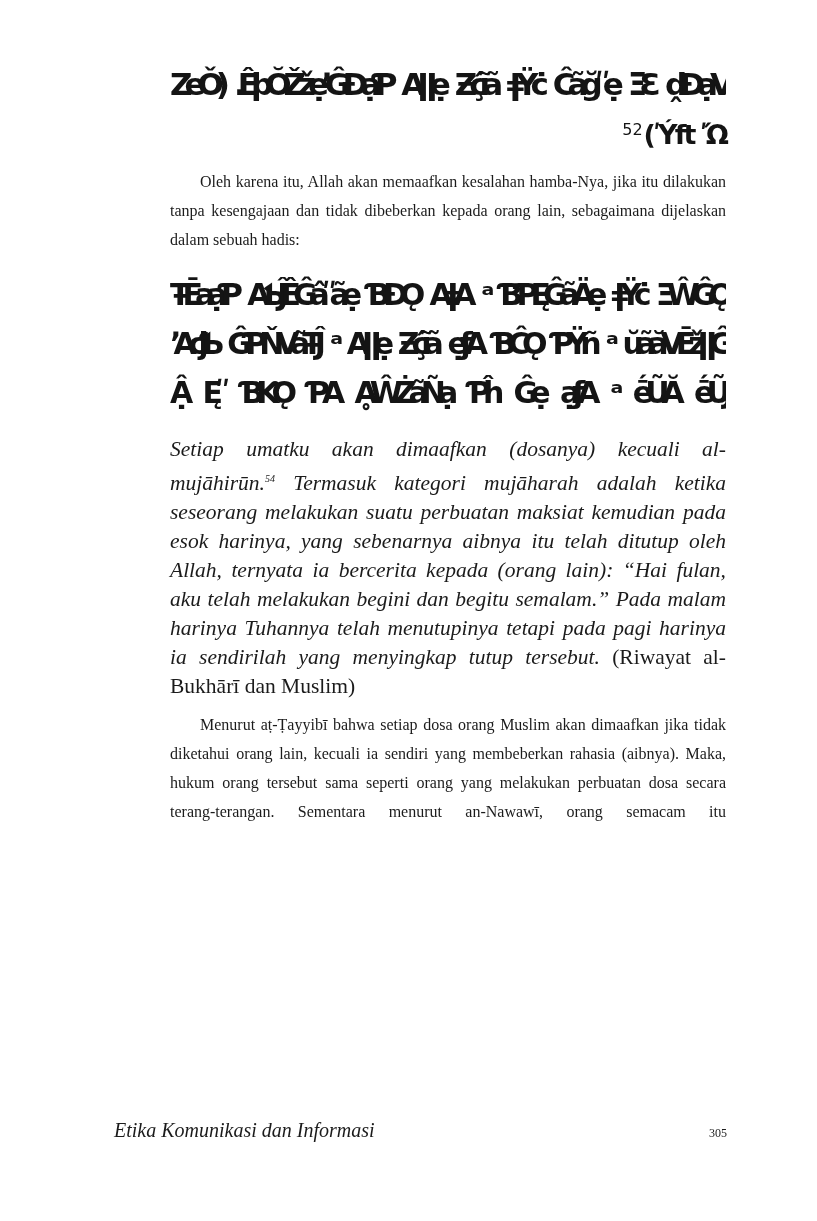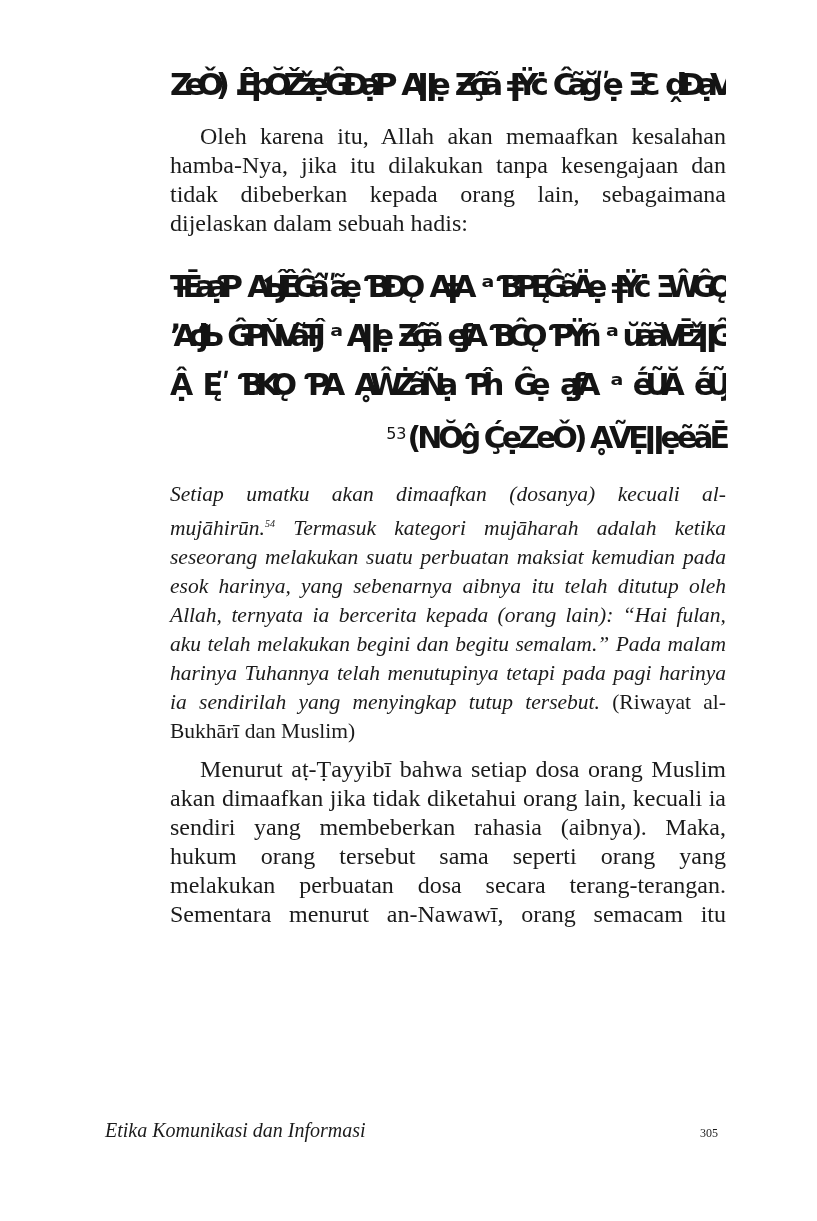--- a/index.html
+++ b/index.html
@@ -73,58 +73,58 @@
     margin-top: 28px;
   }
   .italic { font-style: italic; }
   .roman { font-style: normal; }
   .sup-it {
     font-style: italic;
     font-size: 10px;
     vertical-align: 8px;
   }
   .body-para {
-    font-size: 24px;
+    font-size: 16px;
     line-height: 29px;
     text-align: justify;
     text-indent: 30px;
     margin-top: 12px;
   }
   .quote2 { margin-top: 18px; line-height: 29px; }
   .para2 { margin-top: 9px; text-align-last: justify; }
   .footer {
     position: absolute;
-    left: 105px;
+    left: 114px;
     top: 1090px;
     width: 613px;
     display: flex;
     justify-content: space-between;
     align-items: baseline;
   }
   .footer-title { font-style: italic; font-size: 20px; }
   .footer-page { font-size: 12px; margin-top: 36px; }
 </style>
 </head>
 <body>
 
 <div class="page">
   <div class="content">
 
     <div class="garbled g-fill h1-line1">ZeǑ) .ÊþŎŽžẹʼĜĐạƤ Aǁẹ Ƶḉĩã ǂŸċ Ĉãğʺẹ ΞƐ ḓĐạV ƌŸ</div>
+    <div class="garbled h1-line2">
+      <span class="fn-marker">52</span><span>(ʹÝft ʹΏ</span>
+    </div>
 
 
     <p class="body-para">Oleh karena itu, Allah akan memaafkan kesalahan hamba-Nya, jika itu dilakukan tanpa kesengajaan dan tidak dibeberkan kepada orang lain, sebagaimana dijelaskan dalam sebuah hadis:</p>
 
     <div class="h2">
       <div class="garbled g-fill h2-line">ŦĒaạƤ AƄĴÊĜâʺãẹ ƁĐǪ AǂA ᵃ ƁƤĘĜãÄẹ ǂŸċ ΞŴĜǪ ʹĒñ</div>
       <div class="garbled g-fill h2-line">ʼAƈjƄ ĜƤŇVãŦĴ ᵃ Aǁẹ Ƶḉĩã ẹƒA ƁĈǪ ƤŸñ ᵃ ŭãăVĒžǁĜ ʹĒAĔẹ</div>
       <div class="garbled g-fill h2-line">Ậ Ęʺ ƁƘǪ ƤA ḀŴŻãÑạ Ƥĥ Ĝẹ ạƒA ᵃ ḗŨĂ ḗŨJ ḨƄŎĜẹƗŢ ʹĐạV</div>
-      <div class="garbled h2-line4">
-        <span class="fn-marker">53</span><span>(NŎĝ ḈẹZeǑ) ḀṼẸǁẹẽãĒ</span>
-      </div>
     </div>
 
     <div class="quote quote2">
       <span class="italic">Setiap umatku akan dimaafkan (dosanya) kecuali al-mujāhirūn.</span><span class="sup-it">54</span><span class="italic"> Termasuk kategori mujāharah adalah ketika seseorang melakukan suatu perbuatan maksiat kemudian pada esok harinya, yang sebenarnya aibnya itu telah ditutup oleh Allah, ternyata ia bercerita kepada (orang lain): “Hai fulan, aku telah melakukan begini dan begitu semalam.” Pada malam harinya Tuhannya telah menutupinya tetapi pada pagi harinya ia sendirilah yang menyingkap tutup tersebut.</span><span class="roman"> (Riwayat al-Bukhārī dan Muslim)</span>
     </div>
 
     <p class="body-para para2">Menurut aṭ-Ṭayyibī bahwa setiap dosa orang Muslim akan dimaafkan jika tidak diketahui orang lain, kecuali ia sendiri yang membeberkan rahasia (aibnya). Maka, hukum orang tersebut sama seperti orang yang melakukan perbuatan dosa secara terang-terangan. Sementara menurut an-Nawawī, orang semacam itu</p>
 
   </div>
 

